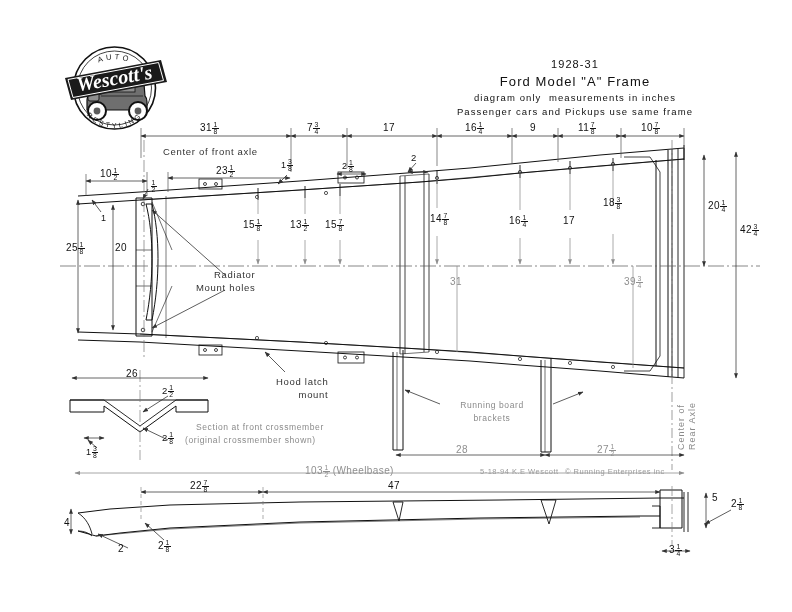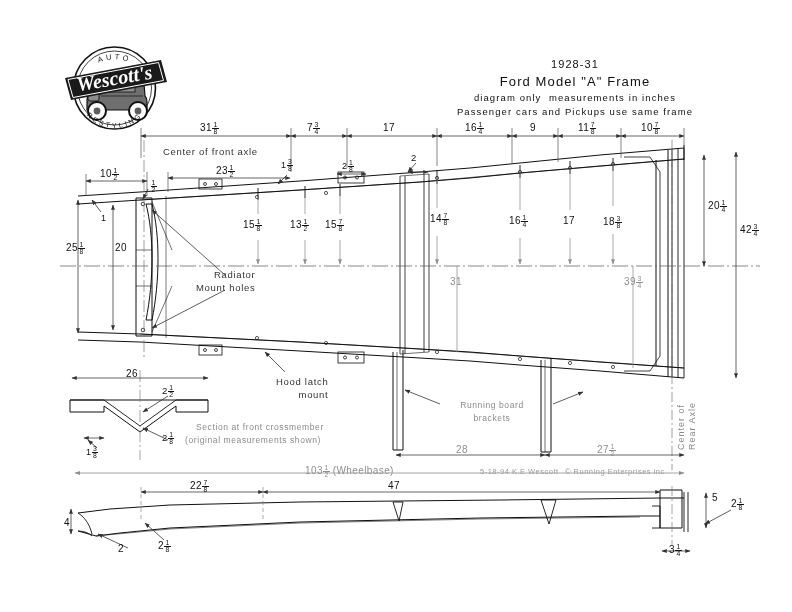--- a/index.html
+++ b/index.html
@@ -310,21 +310,21 @@
   <div class="txt dim" style="left:101px;top:213px;font-size:9px;">1</div>
 
   <div class="txt dim" style="left:66px;top:242px;">25<span class="frac"><b>1</b><i>8</i></span></div>
   <div class="txt dim" style="left:115px;top:242px;">20</div>
   <div class="txt dim" style="left:243px;top:219px;">15<span class="frac"><b>1</b><i>8</i></span></div>
   <div class="txt dim" style="left:290px;top:219px;">13<span class="frac"><b>1</b><i>2</i></span></div>
   <div class="txt dim" style="left:325px;top:219px;">15<span class="frac"><b>7</b><i>8</i></span></div>
   <div class="txt dim" style="left:430px;top:213px;">14<span class="frac"><b>7</b><i>8</i></span></div>
   <div class="txt dim" style="left:509px;top:215px;">16<span class="frac"><b>1</b><i>4</i></span></div>
   <div class="txt dim" style="left:563px;top:215px;">17</div>
-  <div class="txt dim" style="left:603px;top:216px;">18<span class="frac"><b>3</b><i>8</i></span></div>
+  <div class="txt dim" style="left:603px;top:197px;">18<span class="frac"><b>3</b><i>8</i></span></div>
   <div class="txt dim" style="left:708px;top:200px;">20<span class="frac"><b>1</b><i>4</i></span></div>
   <div class="txt dim" style="left:740px;top:224px;">42<span class="frac"><b>3</b><i>4</i></span></div>
 
   <div class="txt dim-gray" style="left:450px;top:276px;">31</div>
   <div class="txt dim-gray" style="left:624px;top:276px;">39<span class="frac"><b>3</b><i>4</i></span></div>
 
   <div class="txt note" style="left:196px;top:268px;line-height:13px;">Radiator
 Mount holes</div>
   <div class="txt note" style="left:276px;top:375px;line-height:13px;">Hood latch
 mount</div>
@@ -332,21 +332,21 @@
 brackets</div>
 
   <div class="vtxt" style="position:absolute;left:676px;top:450px;line-height:11px;">Center of
 Rear Axle</div>
 
   <div class="txt dim" style="left:126px;top:368px;">26</div>
   <div class="txt dim" style="left:162px;top:385px;font-size:9.5px;">2<span class="frac"><b>1</b><i>2</i></span></div>
   <div class="txt dim" style="left:162px;top:432px;font-size:9.5px;">2<span class="frac"><b>1</b><i>8</i></span></div>
   <div class="txt dim" style="left:86px;top:446px;font-size:9px;">1<span class="frac"><b>3</b><i>8</i></span></div>
   <div class="txt note-gray" style="left:196px;top:422px;">Section at front crossmember</div>
-  <div class="txt note-gray" style="left:185px;top:435px;">(original measurements shown)</div>
+  <div class="txt note-gray" style="left:185px;top:435px;">(original crossmember shown)</div>
 
   <div class="txt dim-gray" style="left:456px;top:444px;">28</div>
   <div class="txt dim-gray" style="left:597px;top:444px;">27<span class="frac"><b>1</b><i>2</i></span></div>
 
   <div class="txt dim-gray" style="left:305px;top:465px;">103<span class="frac"><b>1</b><i>2</i></span>&nbsp;<span>(Wheelbase)</span></div>
 
   <div class="txt tiny" style="left:480px;top:467px;">5-18-94 K.E Wescott</div>
   <div class="txt tiny" style="left:565px;top:467px;">© Running Enterprises inc</div>
 
   <div class="txt dim" style="left:190px;top:480px;">22<span class="frac"><b>7</b><i>8</i></span></div>

